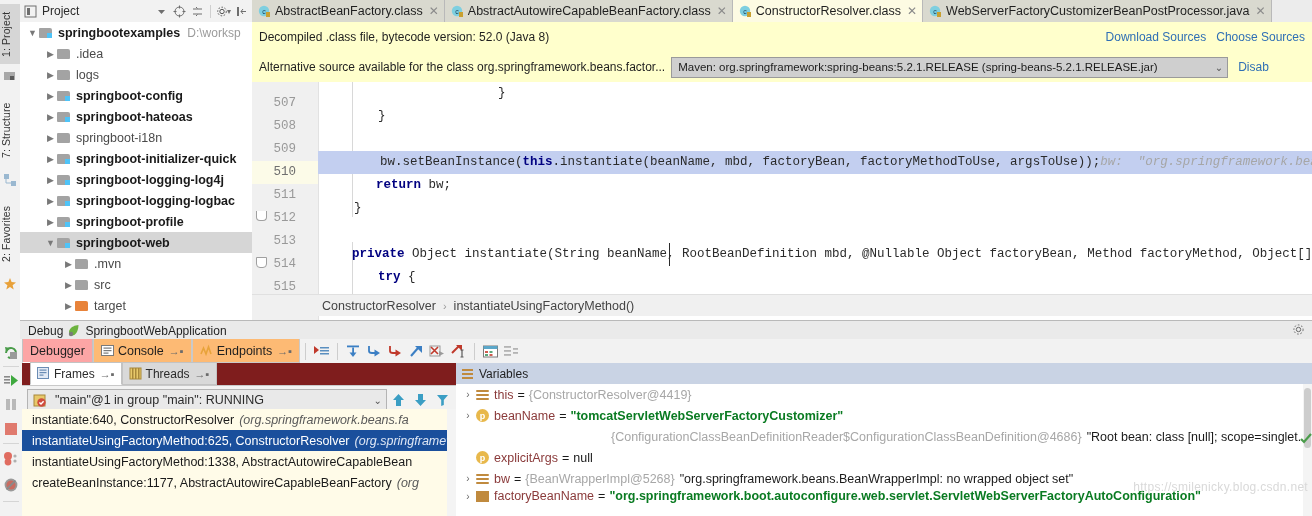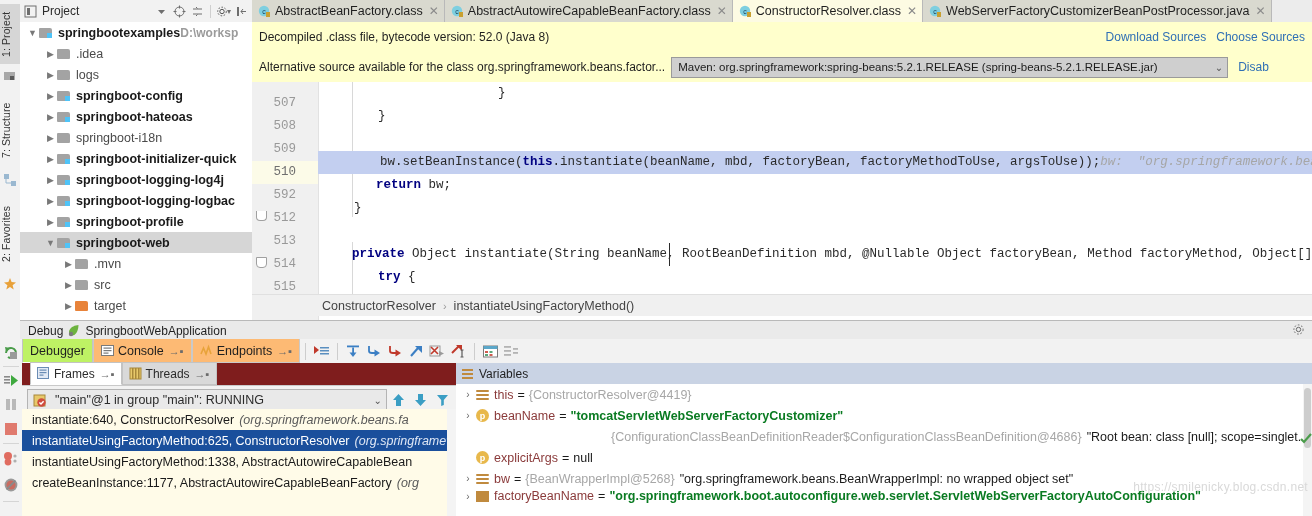--- a/index.html
+++ b/index.html
@@ -30,21 +30,21 @@
   .node{height:21px;display:flex;align-items:center;white-space:nowrap;font-size:12.5px;}
   .node.sel{background:#d6d6d6;}
   .arrow{width:13px;height:13px;flex:0 0 13px;display:flex;align-items:center;justify-content:center;color:#787878;font-size:9px;}
   .fld{width:14px;height:12px;flex:0 0 14px;margin-right:5px;position:relative;}
   .fld:before{content:"";position:absolute;left:0;top:1px;width:13px;height:10px;background:#a3a3a3;border-radius:1px 2px 1px 1px;}
   .fld.mod:after{content:"";position:absolute;left:8px;top:6px;width:5px;height:5px;background:#4fc3f7;}
   .fld.orange:before{background:#e8833a;}
   .nlabel{color:#1a1a1a;}
   .nlabel.b{font-weight:bold;}
   .nlabel.grey{color:#4a4a4a;}
-  .npath{color:#9b9b9b;font-weight:bold;font-size:12px;}
+  .npath{color:#9b9b9b;margin-left:7px;font-weight:normal;font-size:12px;}
 
   
   .tabs{position:absolute;left:252px;top:0;right:0;height:22px;background:#ececec;display:flex;align-items:stretch;}
   .tab{display:flex;align-items:center;padding:0 5px 0 6px;border-right:1px solid #b9b9b9;
        background:#d9d9cf;font-size:12.5px;color:#1f1f1f;white-space:nowrap;}
   .tab.active{background:#fdfbe3;}
   .tab .cicon{width:13px;height:13px;margin-right:4px;flex:0 0 13px;position:relative;}
   .tab .cicon svg{display:block;}
   .tab .x{margin-left:6px;color:#8a8a8a;font-size:12px;}
 
@@ -86,21 +86,21 @@
   .leaf{width:13px;height:13px;margin:0 5px 0 4px;}
   .gear-r{margin-left:auto;margin-right:7px;color:#6a6a6a;}
 
   .dbg-rail{position:absolute;left:0;top:339px;width:22px;bottom:0;background:#f2f2f2;border-right:1px solid #c6c6c6;}
   .dbg-rail .ri{position:absolute;left:3px;width:16px;height:16px;}
   .rsep{position:absolute;left:3px;width:16px;height:1px;background:#d5d5d5;}
 
   .dbg-tb{position:absolute;left:22px;top:339px;right:0;height:24px;background:#f2f2f2;border-bottom:1px solid #cfcfcf;
     display:flex;align-items:center;}
   .dtab{height:23px;display:flex;align-items:center;padding:0 7px;font-size:12.5px;color:#1f1f1f;white-space:nowrap;}
-  .dtab.active{background:#bef264;border:1px solid #c3c3c3;border-bottom-color:#fff;border-top:0;}
+  .dtab.active{background:#fca5a5;border:1px solid #c3c3c3;border-bottom-color:#fff;border-top:0;}
   .dtab.plain{background:#fdba74;border:1px solid #c9c9c9;border-top:0;}
   .pin{margin-left:5px;color:#6a6a6a;font-size:11px;}
   .dsep{width:1px;height:17px;background:#cdcdcd;margin:0 5px;}
   .dic{width:21px;height:19px;display:flex;align-items:center;justify-content:center;}
 
   
   .frames{position:absolute;left:22px;top:363px;width:434px;bottom:0;background:#fff;border-right:1px solid #c6c6c6;}
   .ftabs{height:22px;background:#7f1d1d;display:flex;align-items:flex-end;border-bottom:1px solid #c9c9c9;padding-left:8px;}
   .ftab{height:21px;display:flex;align-items:center;padding:0 6px;font-size:12px;white-space:nowrap;}
   .ftab.active{background:#fff;border:1px solid #c3c3c3;border-bottom-color:#fff;}
@@ -355,21 +355,21 @@
   </div>
 
   <div class="editor">
     <div class="gutter"></div>
     <div class="ln" style="top:10px;">507</div>
     <div class="ln" style="top:33px;">508</div>
     <div class="ln" style="top:56px;">509</div>
     <div class="ln cur" style="top:79px;">
         <span style="display:block;width:44px;text-align:right;">510</span>
       </div>
-    <div class="ln" style="top:102px;">592</div>
+    <div class="ln" style="top:102px;">511</div>
     <div class="ln" style="top:125px;">512</div>
     <div class="ln" style="top:148px;">513</div>
     <div class="ln" style="top:171px;">514</div>
     <div class="ln" style="top:194px;">515</div>
 
     <div class="foldmark" style="top:129px;border-radius:0 0 4px 4px;border-top:0;"></div>
     <div class="foldmark" style="top:175px;border-radius:0 0 4px 4px;"></div>
 
     <div class="indentguide" style="left:100px;top:0;height:135px;"></div>
     <div class="indentguide" style="left:100px;top:160px;height:52px;"></div>

